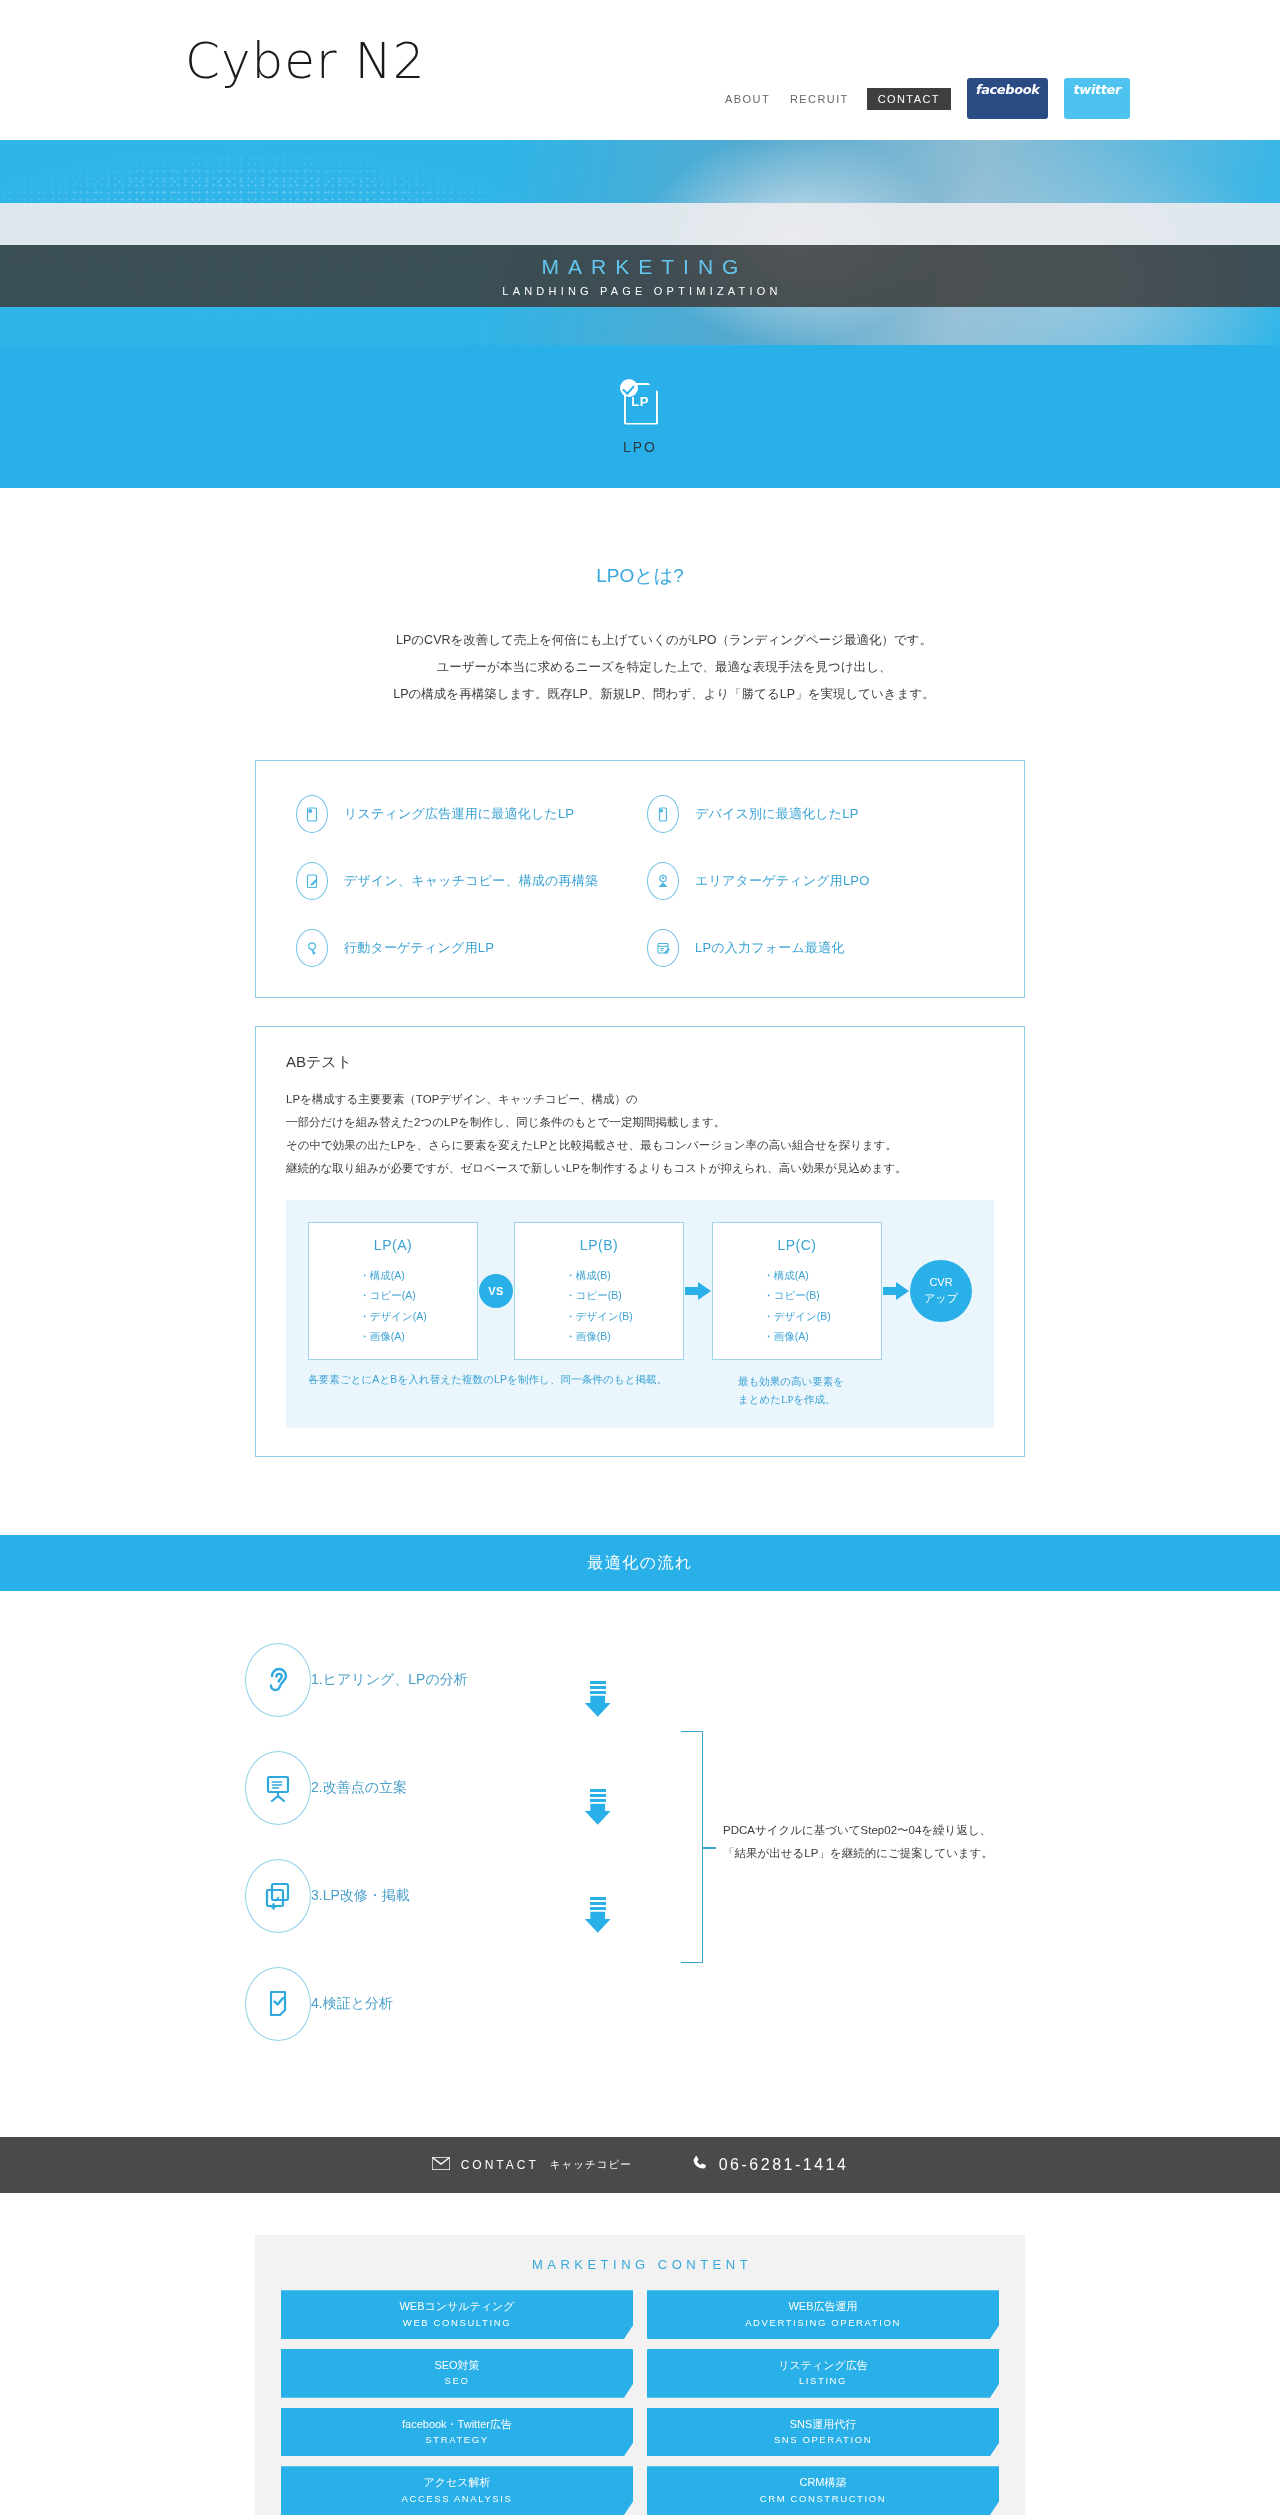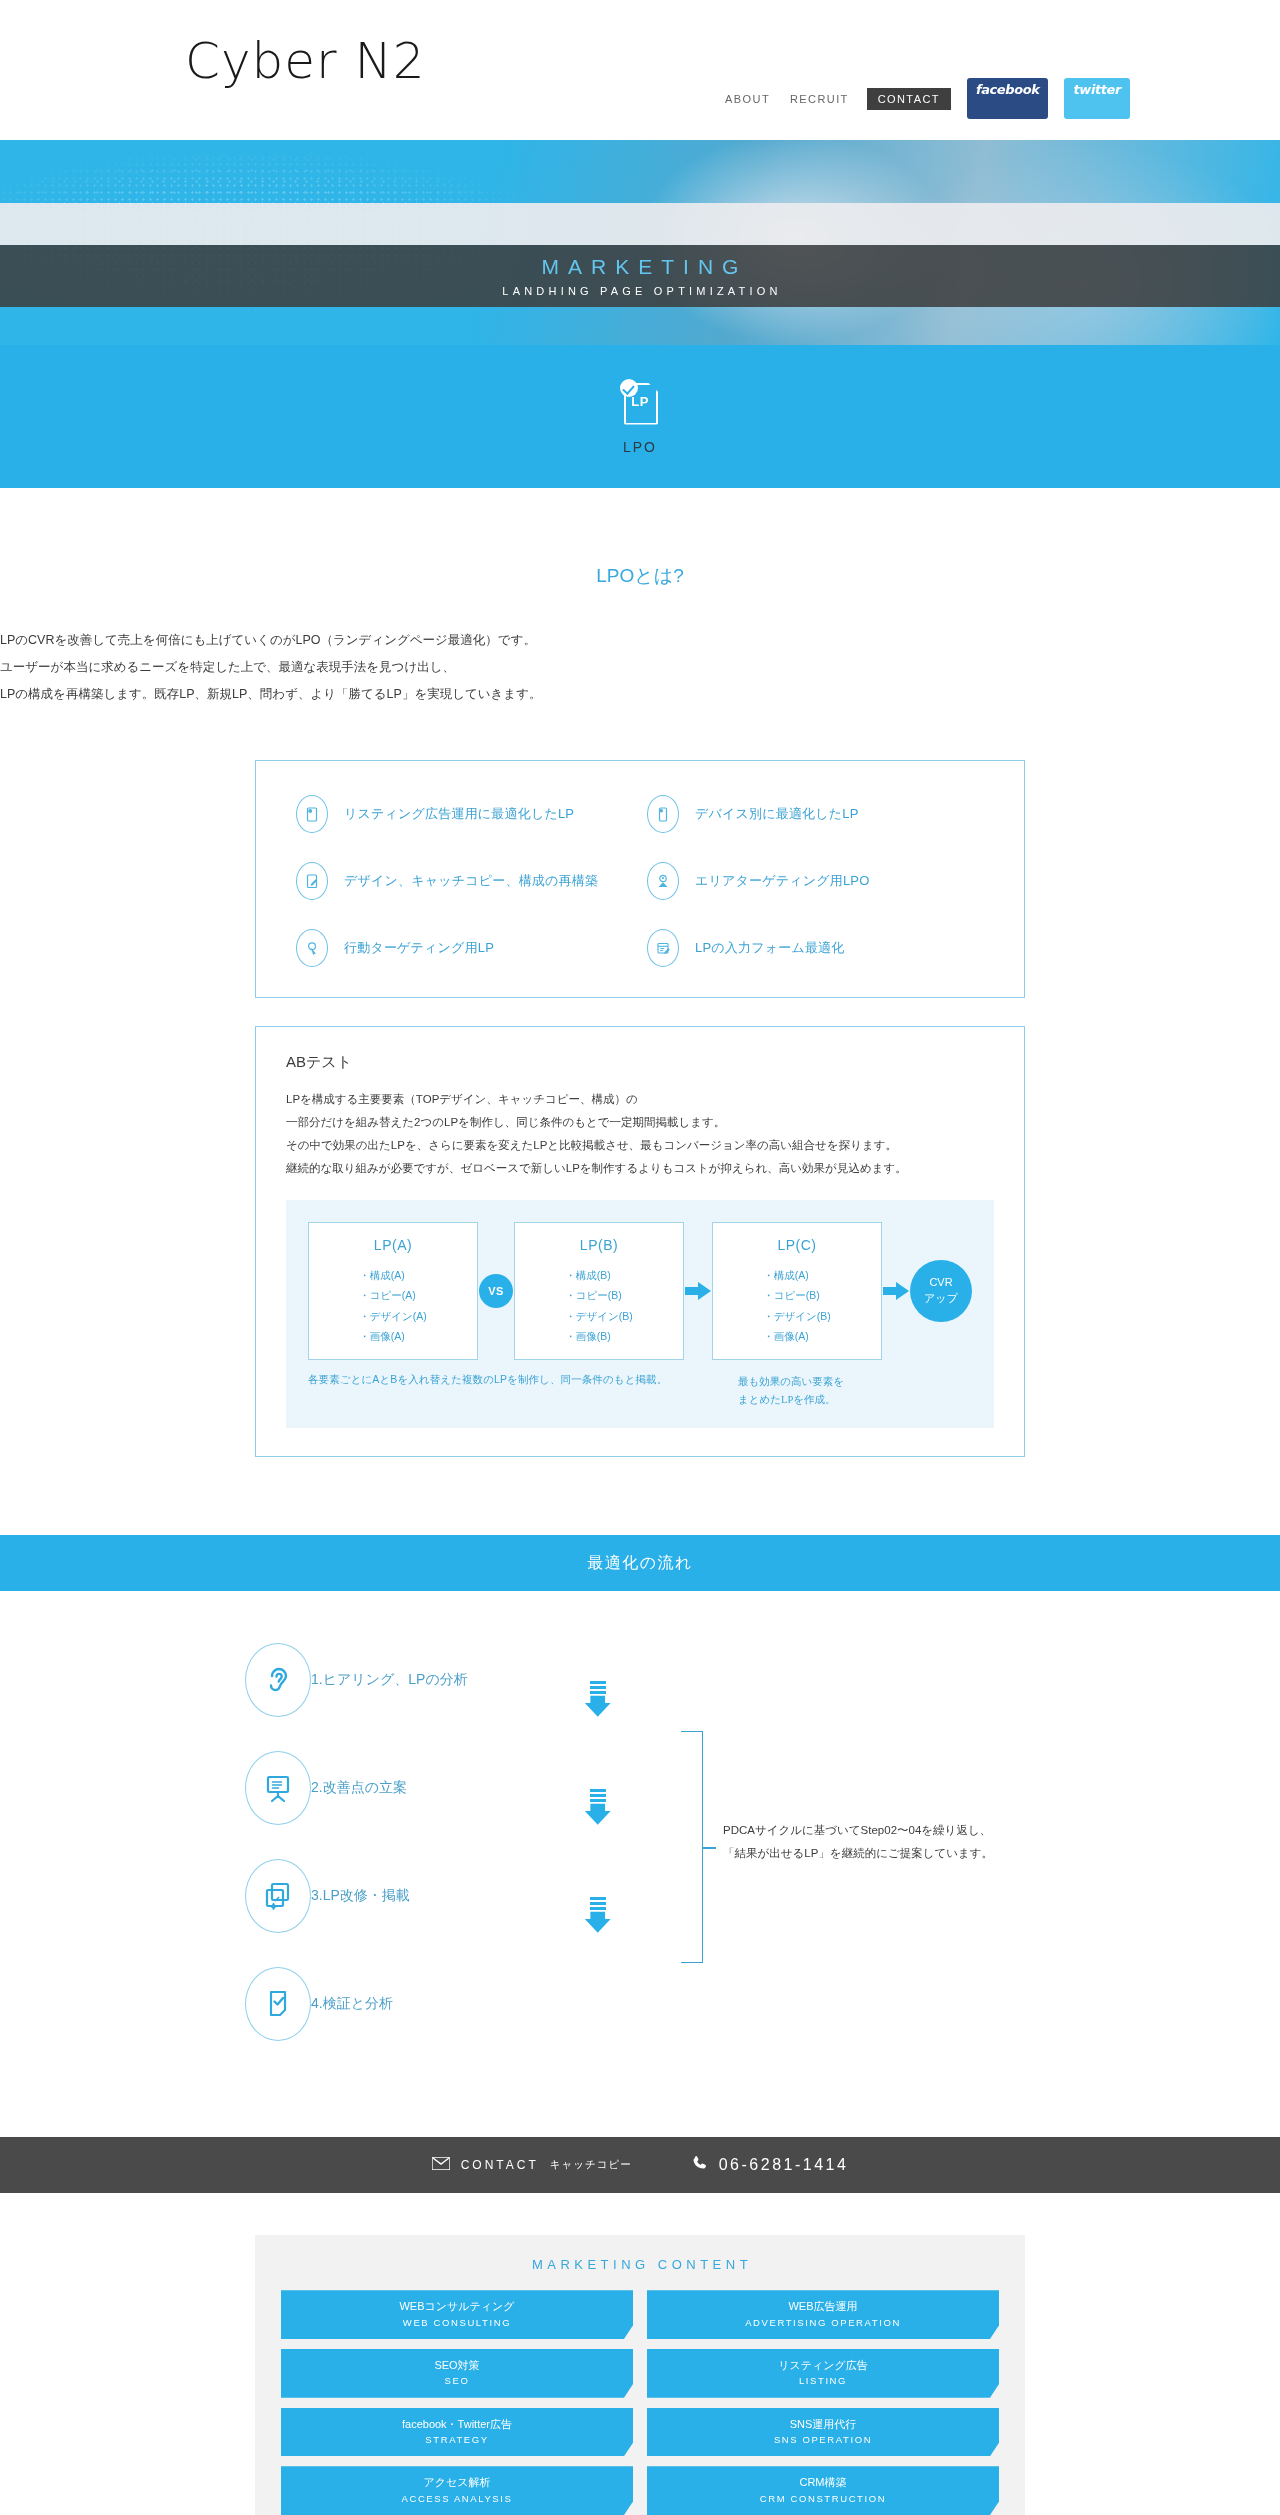--- a/index.html
+++ b/index.html
@@ -150,25 +150,26 @@
   
   .section { width: 1280px; }
   .sec-title {
     text-align: center;
     font-size: 19px;
     color: #36a8dd;
     font-weight: 400;
     padding: 75px 0 0;
   }
   .sec-lead {
-    text-align: left;
+    text-align: center;
     font-size: 12.5px;
     line-height: 2.15;
     color: #3b3b3b;
     padding: 38px 0 0;
+    margin-left: 48px;
   }
 
   
   .feature-box {
     width: 770px; margin: 52px auto 0;
     border: 1px solid #8dcdea;
     padding: 34px 40px 30px;
     display: grid;
     grid-template-columns: 1fr 1fr;
     row-gap: 29px;

